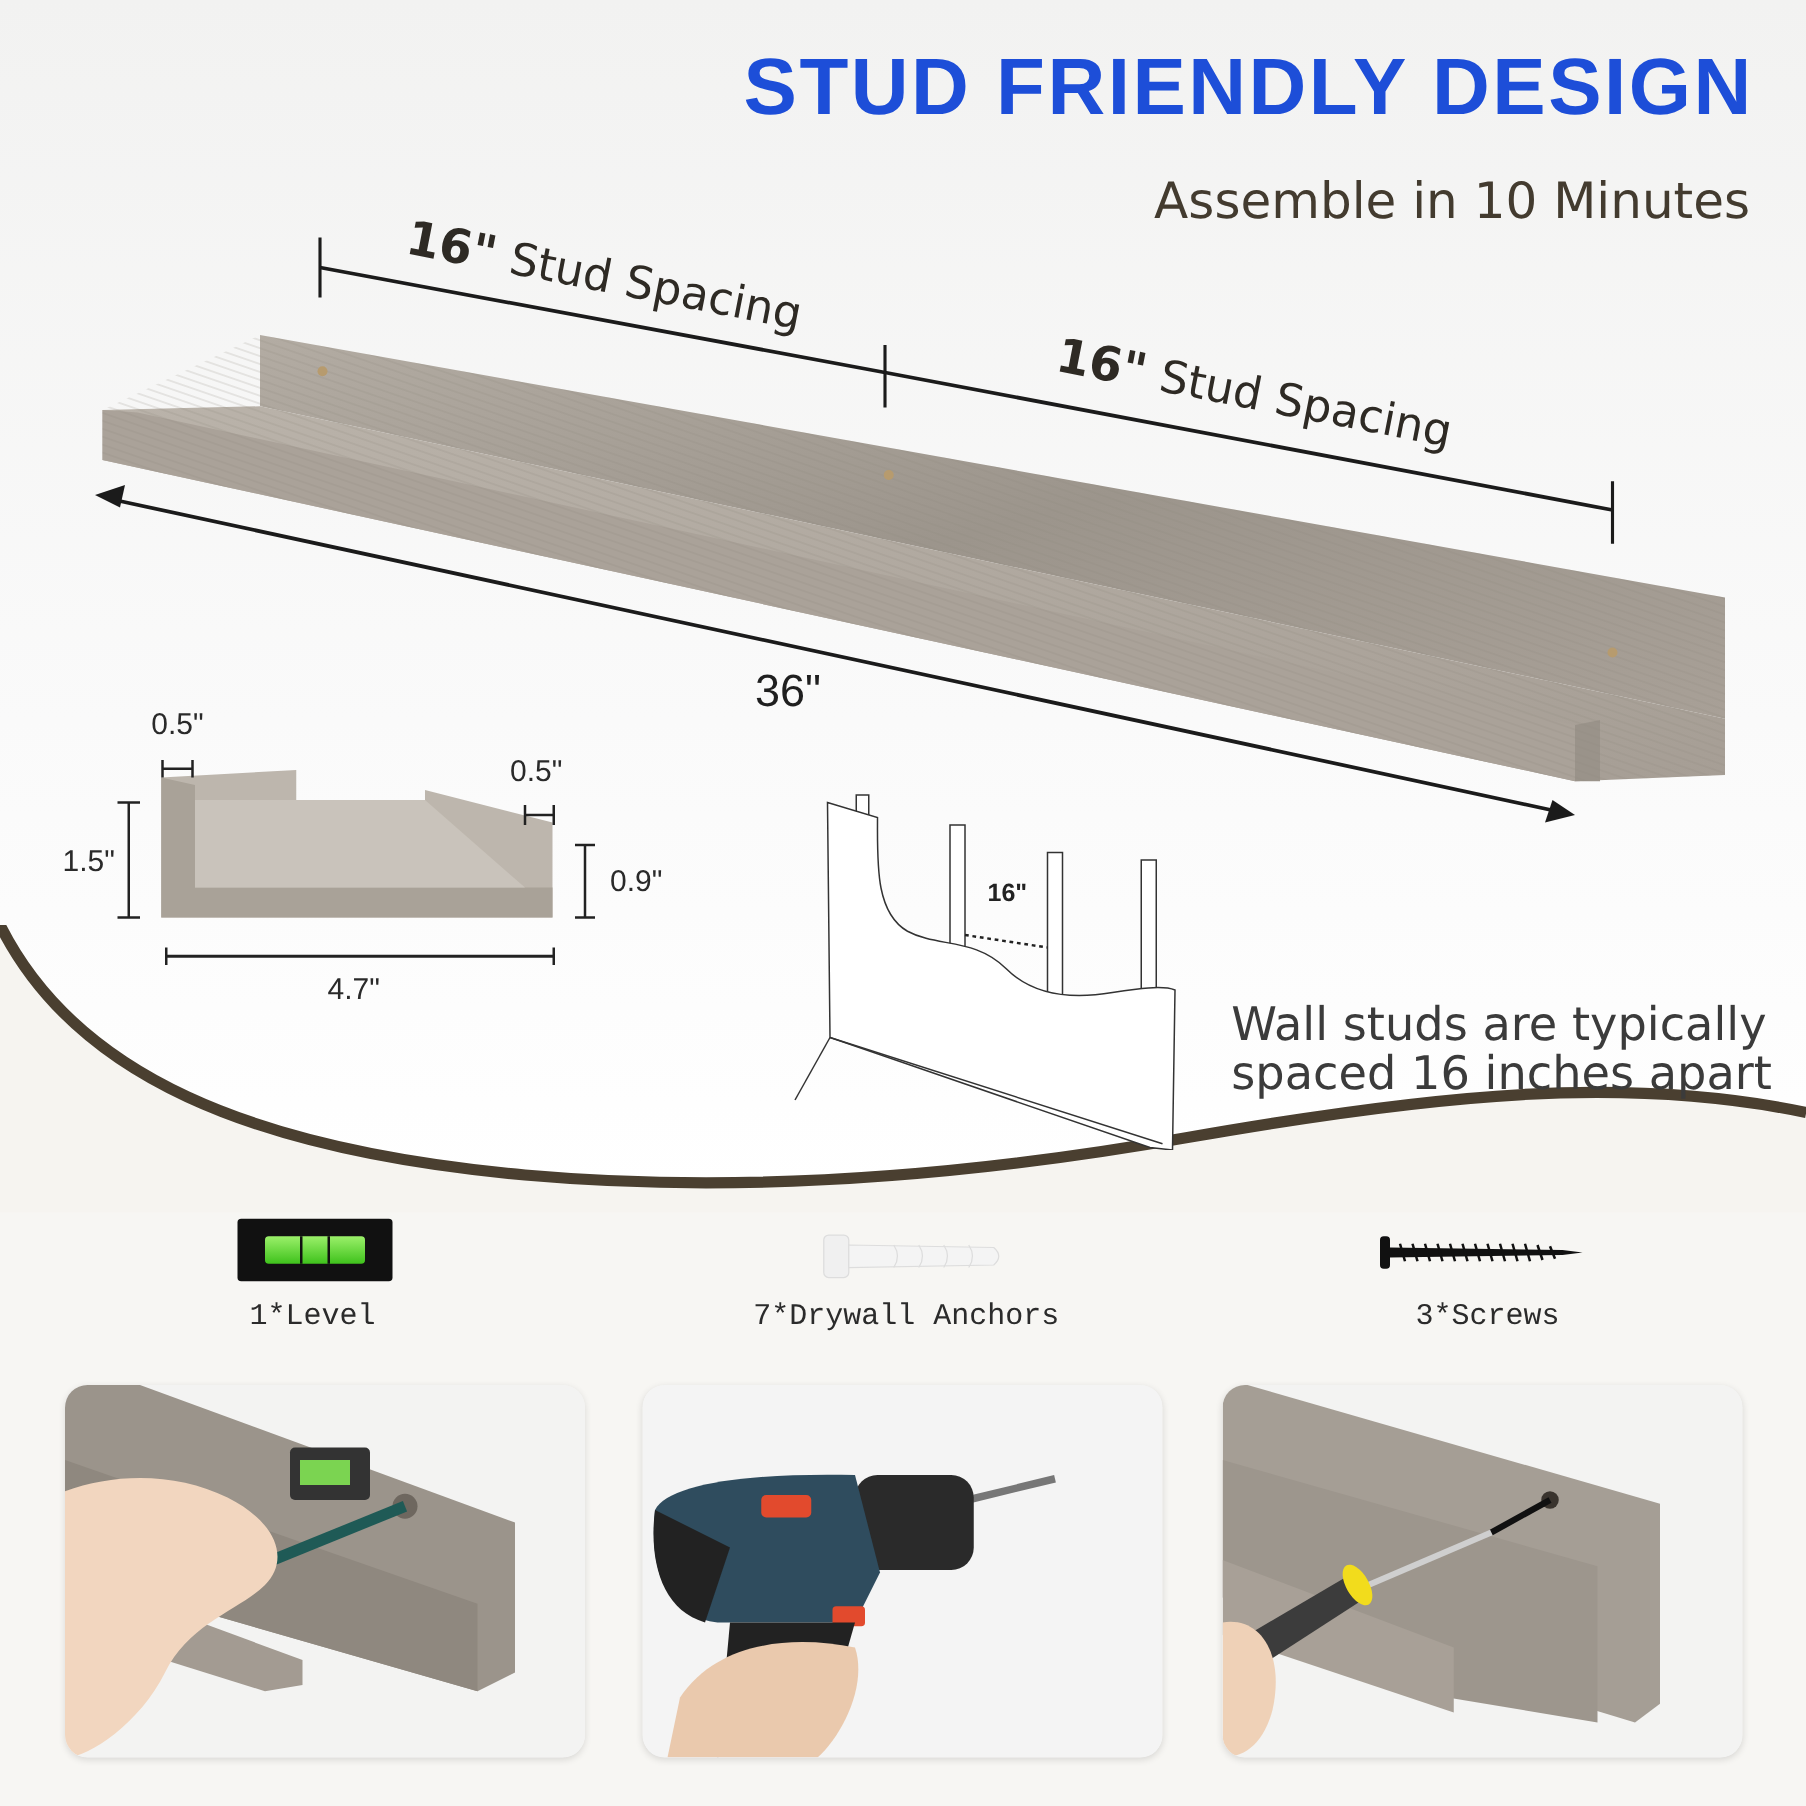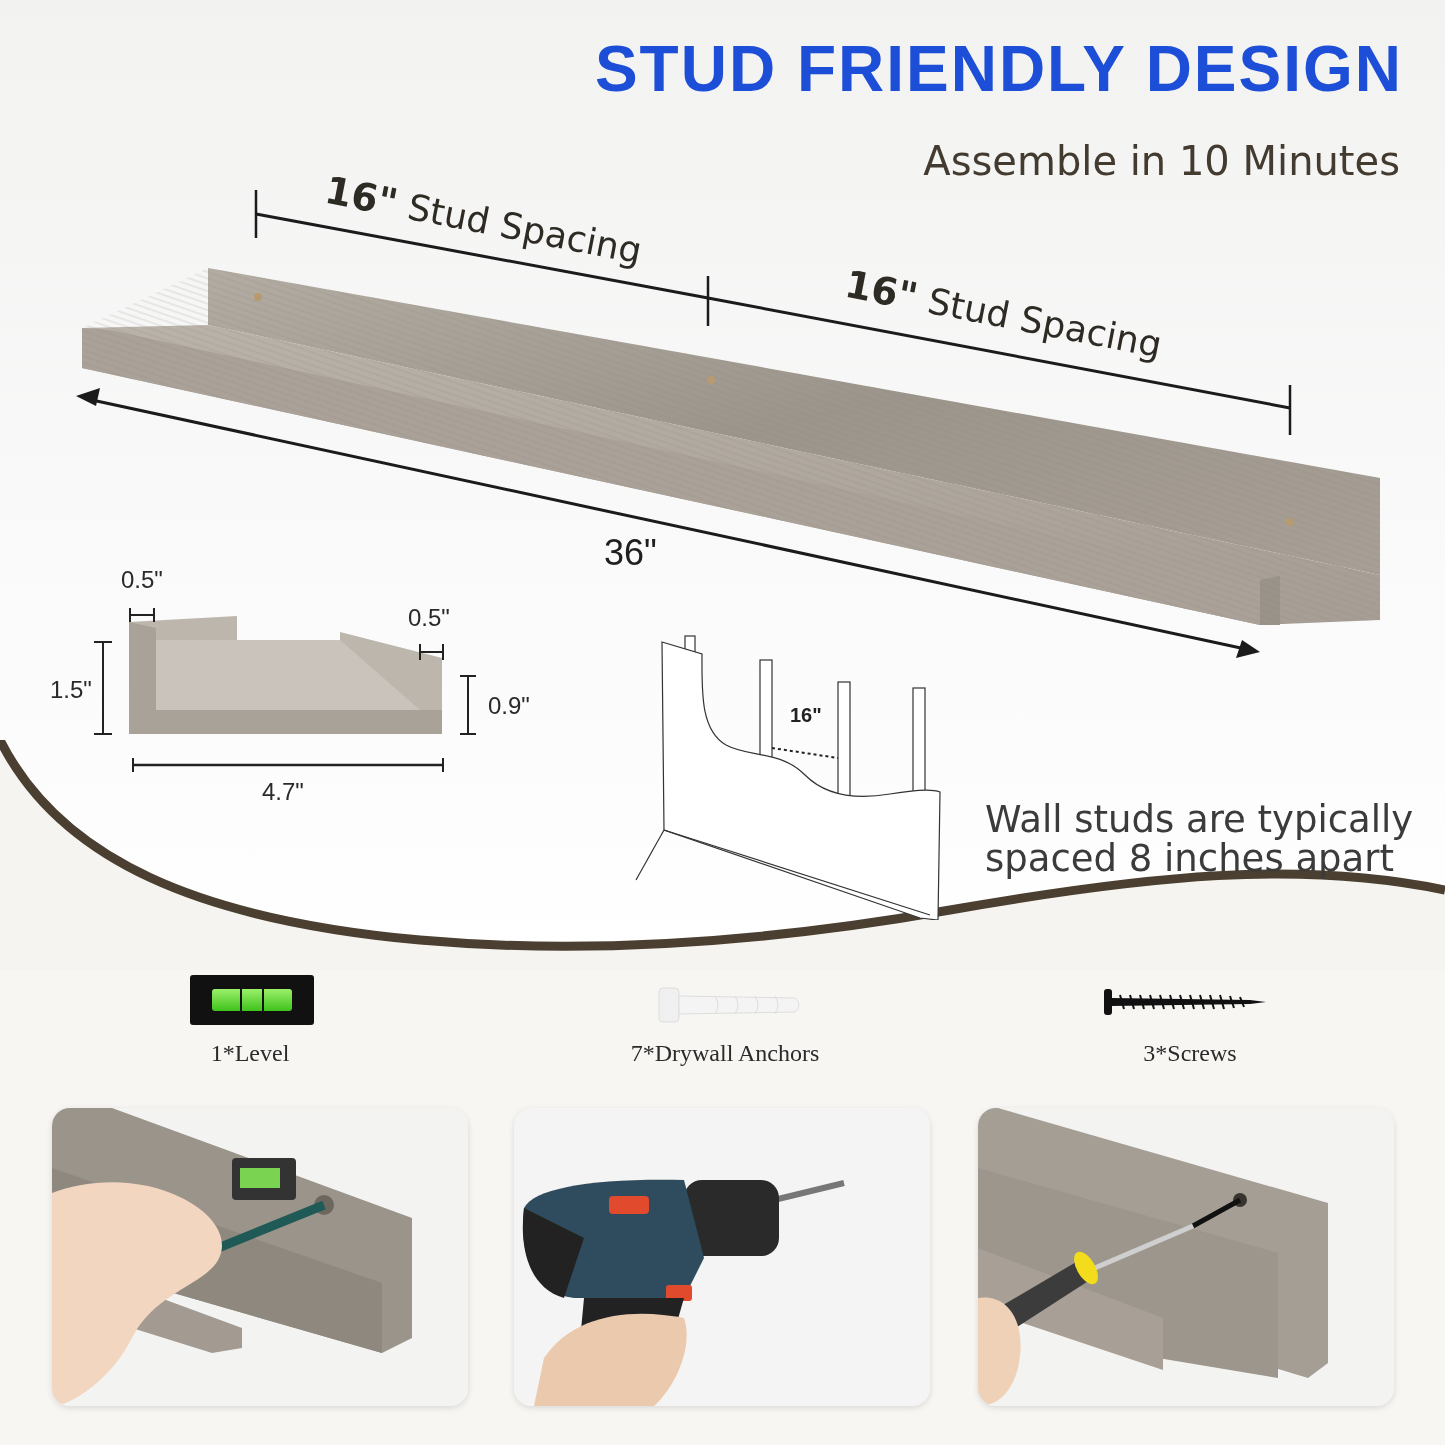--- a/index.html
+++ b/index.html
@@ -6,21 +6,21 @@
   body{width:1445px;height:1445px;position:relative;overflow:hidden;background:#f7f6f3;font-family:"Liberation Sans","DejaVu Sans",sans-serif;color:#3b362e;}
   .abs{position:absolute;}
   .top-bg{left:0;top:0;width:1445px;height:960px;background:linear-gradient(180deg,#f2f2f1 0%,#fafafa 60%,#ffffff 100%);}
   .title{right:42px;top:32px;font-size:64px;font-weight:700;letter-spacing:2px;color:#1d4ed8;font-family:Liberation Sans, sans-serif;}
   .subtitle{right:45px;top:118px;font-size:40px;color:#433b2f;font-family:"DejaVu Sans","Liberation Sans",sans-serif;margin-top:20px;}
   .rot-label{font-size:36px;color:#2e2a24;white-space:nowrap;font-family:"DejaVu Sans","Liberation Sans",sans-serif;transform-origin:left top;}
   .rot-label b{font-weight:700;font-size:38px;}
   .dim{font-size:24px;color:#2a2a2a;font-family:"Liberation Sans","DejaVu Sans",sans-serif;}
   .total-len{font-size:36px;color:#1f1f1f;}
   .studs-note{left:985px;top:760px;font-size:37px;line-height:39px;color:#3b3b3b;font-family:"DejaVu Sans","Liberation Sans",sans-serif;margin-top:40px;}
-  .acc-label{font-size:24px;color:#2b2b2b;font-family:Liberation Serif, serif;text-align:center;}
+  .acc-label{font-size:24px;color:#2b2b2b;font-family:Liberation Mono, monospace;text-align:center;}
   .photo{top:1108px;width:416px;height:298px;border-radius:18px;overflow:hidden;background:#f5f5f4;box-shadow:0 2px 6px rgba(0,0,0,0.12);}
   svg{display:block;}
 </style>
 </head>
 <body>
 
 <div class="abs top-bg"></div>
 
 <svg class="abs" style="left:0;top:740px;" width="1445" height="230">
   <path d="M0 0 C 60 120, 200 180, 420 200 C 600 216, 780 200, 950 170 C 1150 135, 1300 120, 1445 150 L1445 230 L0 230 Z" fill="#f6f4f0"></path>
@@ -119,21 +119,21 @@
 
     <path d="M32 12 L72 24 C 72 60, 70 100, 96 115 C 120 128, 150 120, 175 145 C 195 165, 225 170, 260 164 C 280 161, 300 158, 310 162 L 308 290 L 290 288 L 34 200 Z" fill="#fff"></path>
     <line x1="34" y1="200" x2="6" y2="250"></line>
     <line x1="34" y1="200" x2="300" y2="285"></line>
   </g>
   <line x1="142" y1="118" x2="208" y2="128" stroke="#222" stroke-width="2" stroke-dasharray="3,3"></line>
 </svg>
 <div class="abs" style="left:790px;top:704px;font-size:20px;font-weight:700;color:#222;">16"</div>
 <div class="abs studs-note">
   <div>Wall studs are typically</div>
-  <div>spaced 8 inches apart</div>
+  <div>spaced 16 inches apart</div>
 </div>
 
 <div class="abs" style="left:190px;top:975px;width:124px;height:50px;background:#111;border-radius:3px;">
   <div style="position:absolute;left:22px;top:14px;width:80px;height:22px;background:linear-gradient(180deg,#9bf06a,#3fc21c);border-radius:3px;"></div>
   <div style="position:absolute;left:50px;top:14px;width:2px;height:22px;background:#111;"></div>
   <div style="position:absolute;left:72px;top:14px;width:2px;height:22px;background:#111;"></div>
 </div>
 <div class="abs acc-label" style="left:150px;top:1040px;width:200px;">1*Level</div>
 
 <svg class="abs" style="left:655px;top:980px;" width="150" height="50">

